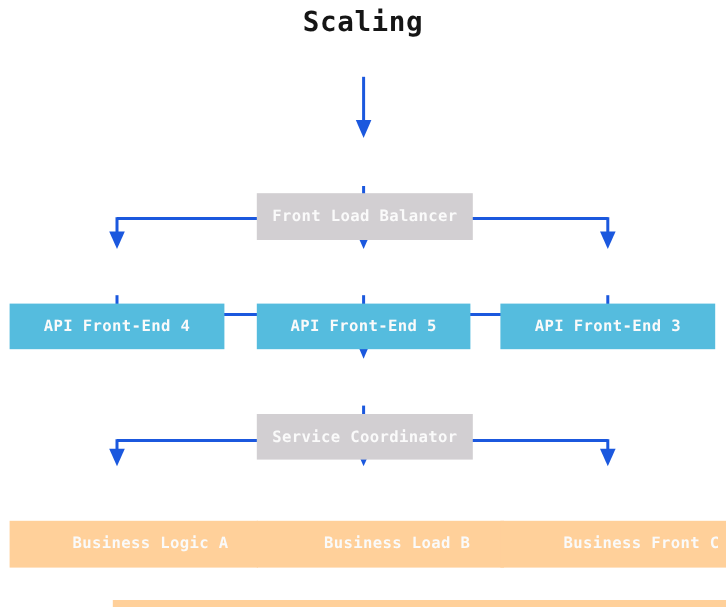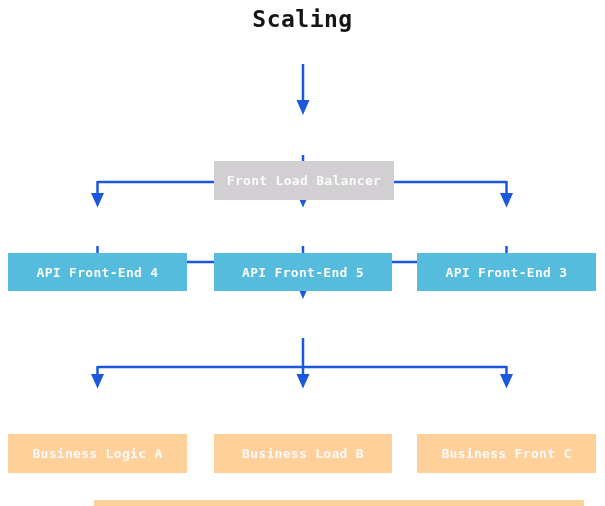--- a/index.html
+++ b/index.html
@@ -35,21 +35,21 @@
     position:absolute;
     display:flex;align-items:center;justify-content:center;
     font:700 13px "DejaVu Sans Mono", monospace;
     color:var(--node-text,#fafafa);
     letter-spacing:.3px;
     white-space:nowrap;
     margin-top:45px;
   }
   .node--gray{background:var(--node-gray,#d2cfd2);}
   .node--cyan{background:var(--node-cyan,#55bcde);}
-  .node--orange{background:var(--node-orange,#ffd09a);}
+  .node--orange{background:var(--node-orange,#ffd09a);padding-left:28px;}
 </style>
 </head>
 <body>
 
 <div class="stage">
 
   <div class="diagram-title">Scaling</div>
 
   <svg class="edges" viewBox="0 0 605 506" xmlns="http://www.w3.org/2000/svg">
 
@@ -90,20 +90,21 @@
   </svg>
 
   <div class="node node--gray" style="left:214px;top:116px;width:180px;height:39px;">Front Load Balancer</div>
 
   <div class="node node--cyan" style="left:8px;top:208px;width:179px;height:38px;">API Front-End 4</div>
 
   <div class="node node--cyan" style="left:214px;top:208px;width:178px;height:38px;">API Front-End 5</div>
 
   <div class="node node--cyan" style="left:417px;top:208px;width:179px;height:38px;">API Front-End 3</div>
 
+  <div class="node node--gray" style="left:214px;top:300px;width:180px;height:38px;">Service Coordinator</div>
 
   <div class="node node--orange" style="left:8px;top:389px;width:179px;height:39px;">Business Logic A</div>
 
   <div class="node node--orange" style="left:214px;top:389px;width:178px;height:39px;">Business Load B</div>
 
   <div class="node node--orange" style="left:417px;top:389px;width:179px;height:39px;">Business Front C</div>
 
   <div class="node node--orange" style="left:94px;top:455px;width:490px;height:39px;">Data</div>
 
 </div>

